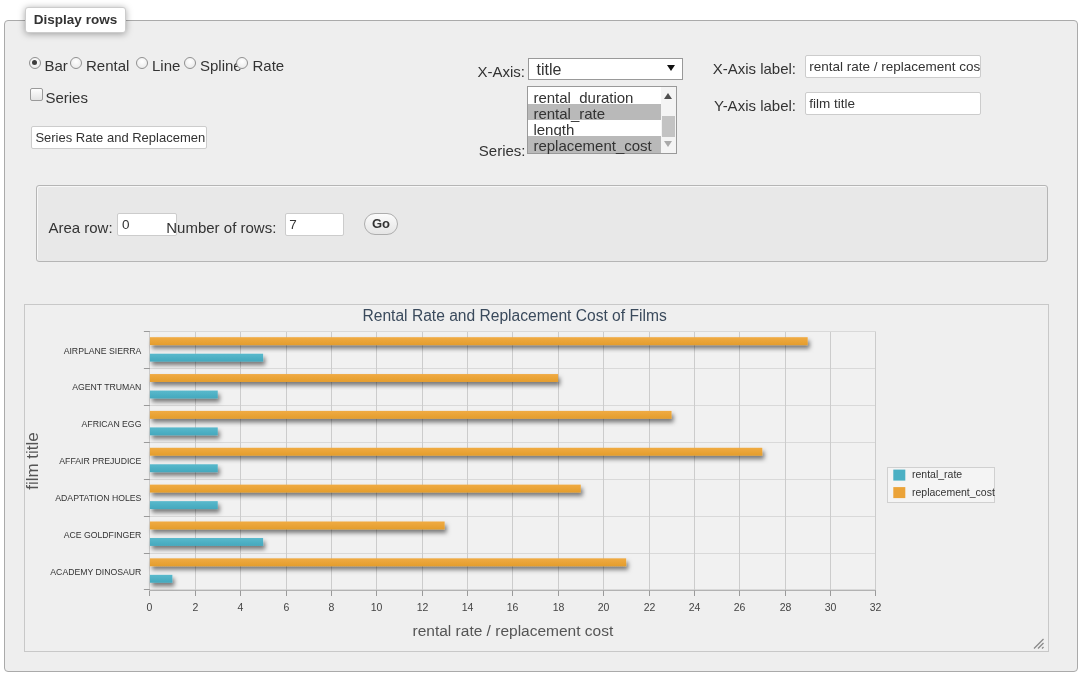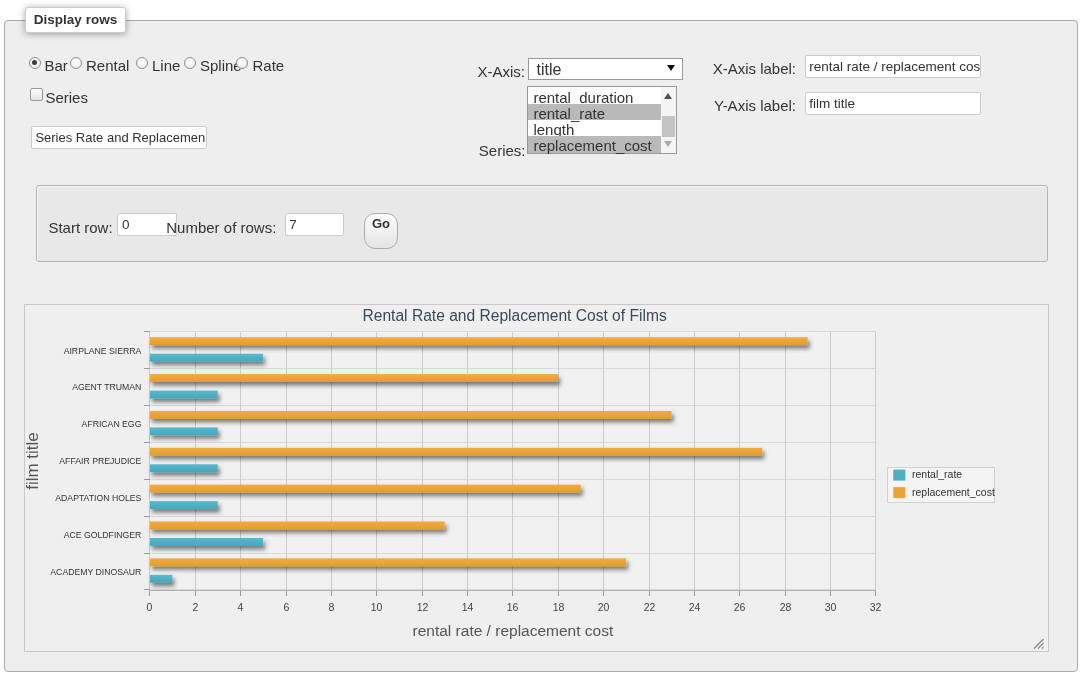--- a/index.html
+++ b/index.html
@@ -45,25 +45,25 @@
 <div class="abs" style="left:661.8px;top:116px;width:13.7px;height:21px;background:#c3c3c3"></div>
 <div class="abs" style="left:664px;top:141px;width:0;height:0;border-left:4.5px solid transparent;border-right:4.5px solid transparent;border-top:6px solid #a9a9a9"></div>
 <div class="lbl" style="right:555.5px;top:142px">Series:</div>
 
 <div class="lbl" style="right:285px;top:60px">X-Axis label:</div>
 <div class="inp" style="left:804.7px;top:55px;width:176.7px;height:23px">rental rate / replacement cost</div>
 <div class="lbl" style="right:285px;top:97px">Y-Axis label:</div>
 <div class="inp" style="left:804.7px;top:92.2px;width:176.7px;height:23px">film title</div>
 
 <div class="abs" style="left:35.6px;top:184.8px;width:1012.4px;height:77.4px;border:1px solid #b5b5b5;border-radius:3px;background:#e8e8e8;box-shadow:inset 1px 1px 0 rgba(255,255,255,0.65)"></div>
-<div class="lbl" style="right:968.4px;top:218.5px">Start row:</div>
+<div class="lbl" style="right:968.4px;top:218.5px">Area row:</div>
 <div class="inp" style="left:117.4px;top:213.3px;width:59.6px;height:23px">0</div>
 <div class="lbl" style="right:804.7px;top:218.5px">Number of rows:</div>
 <div class="inp" style="left:284.8px;top:213.3px;width:58.9px;height:23px">7</div>
-<div class="abs" style="left:364px;top:213.2px;width:34px;height:36px;border:1px solid #adadad;border-radius:11px;background:linear-gradient(#fbfbfb,#e5e5e5);font-size:13px;font-weight:bold;color:#333;text-align:center;line-height:20px">Go</div>
+<div class="abs" style="left:364px;top:213.2px;width:34px;height:22px;border:1px solid #adadad;border-radius:11px;background:linear-gradient(#fbfbfb,#e5e5e5);font-size:13px;font-weight:bold;color:#333;text-align:center;line-height:20px">Go</div>
 
 <div class="abs" style="left:24.4px;top:304px;width:1024.8px;height:347.5px;border:1px solid #c8c8c8;background:#efefef;overflow:hidden">
 <svg width="1023" height="346" viewBox="0 0 1023 346" xmlns="http://www.w3.org/2000/svg" style="position:absolute;left:0;top:0;font-family:'Liberation Sans',sans-serif">
 <defs>
 <linearGradient id="gb" x1="0" y1="0" x2="0" y2="1">
           <stop offset="0" stop-color="#59b9cc"></stop>
           <stop offset="1" stop-color="#44a8bd"></stop>
         </linearGradient>
 <linearGradient id="go" x1="0" y1="0" x2="0" y2="1">
           <stop offset="0" stop-color="#f0ab43"></stop>

